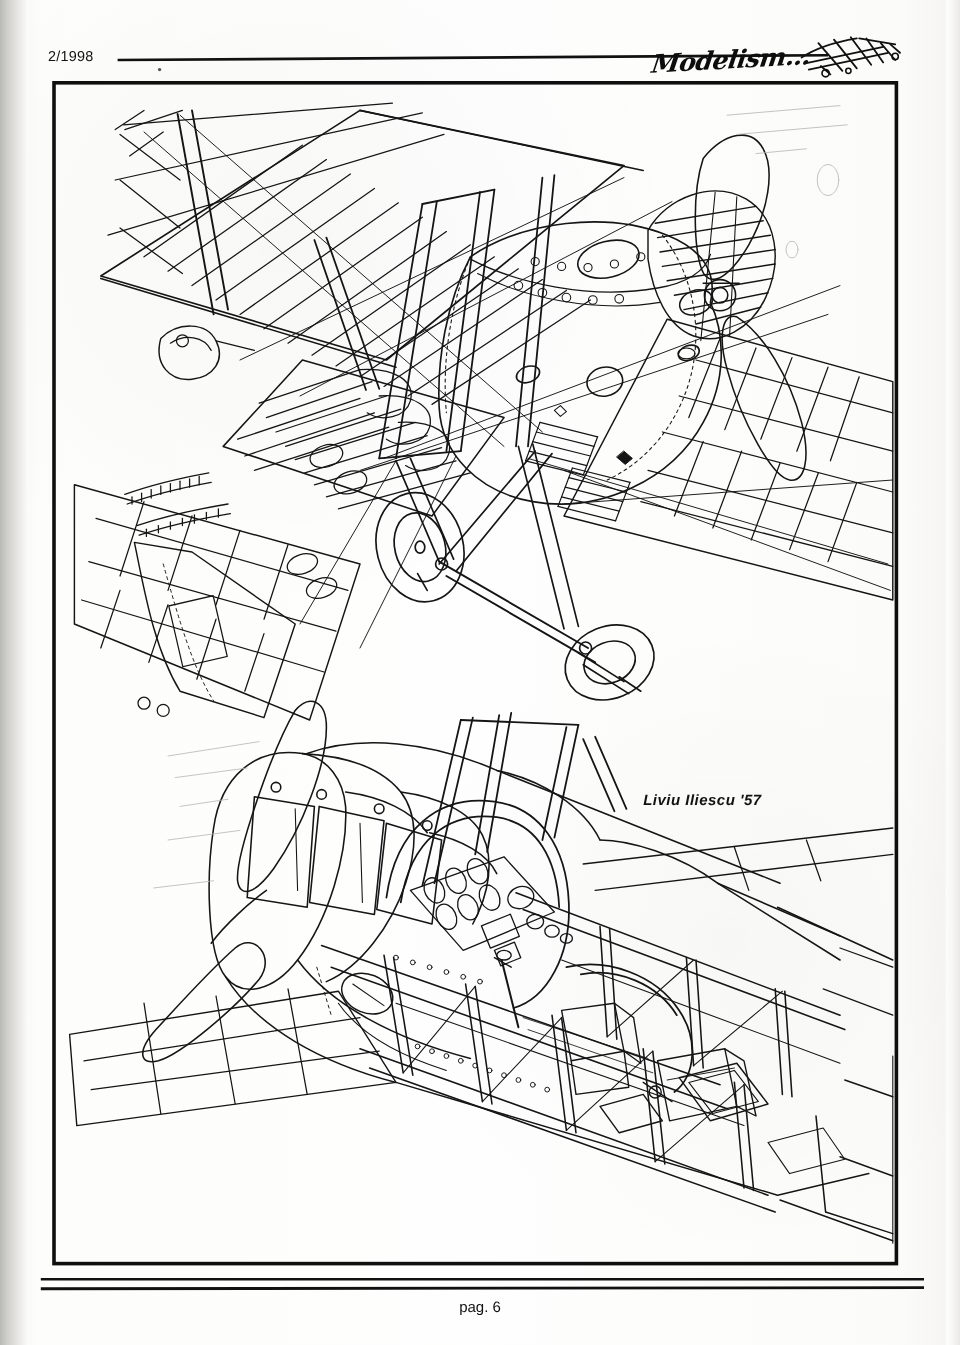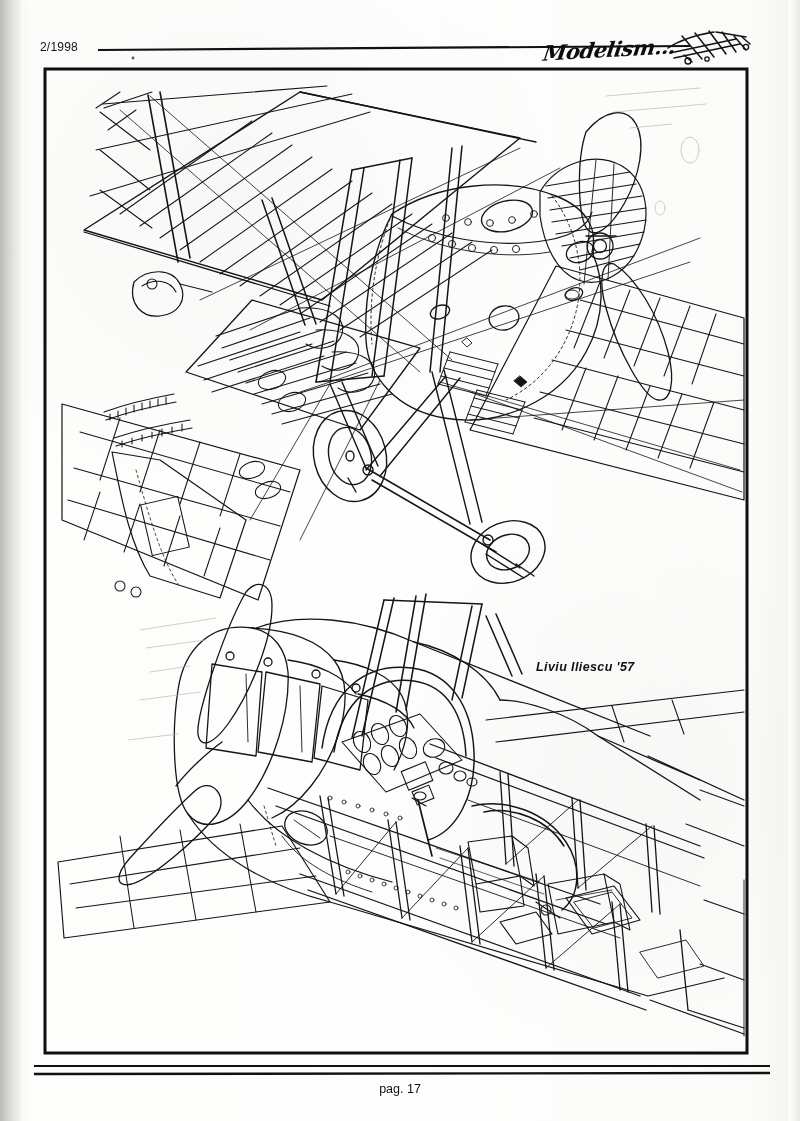--- a/index.html
+++ b/index.html
@@ -562,17 +562,17 @@
       </g>
     </g>
   </svg>
 
   <div class="signature">Liviu Iliescu '57</div>
 
   <svg class="layer" viewBox="0 0 800 1121">
     <line x1="34" y1="1066" x2="770" y2="1066" stroke="#111" stroke-width="2"></line>
     <line x1="34" y1="1074" x2="770" y2="1073" stroke="#111" stroke-width="2.4"></line>
   </svg>
-  <div class="page-footer-num">pag. 17</div>
+  <div class="page-footer-num">pag. 6</div>
 
   <div id="gutter-left"></div>
   <div id="gutter-right"></div>
 </div>
 
 </body></html>

